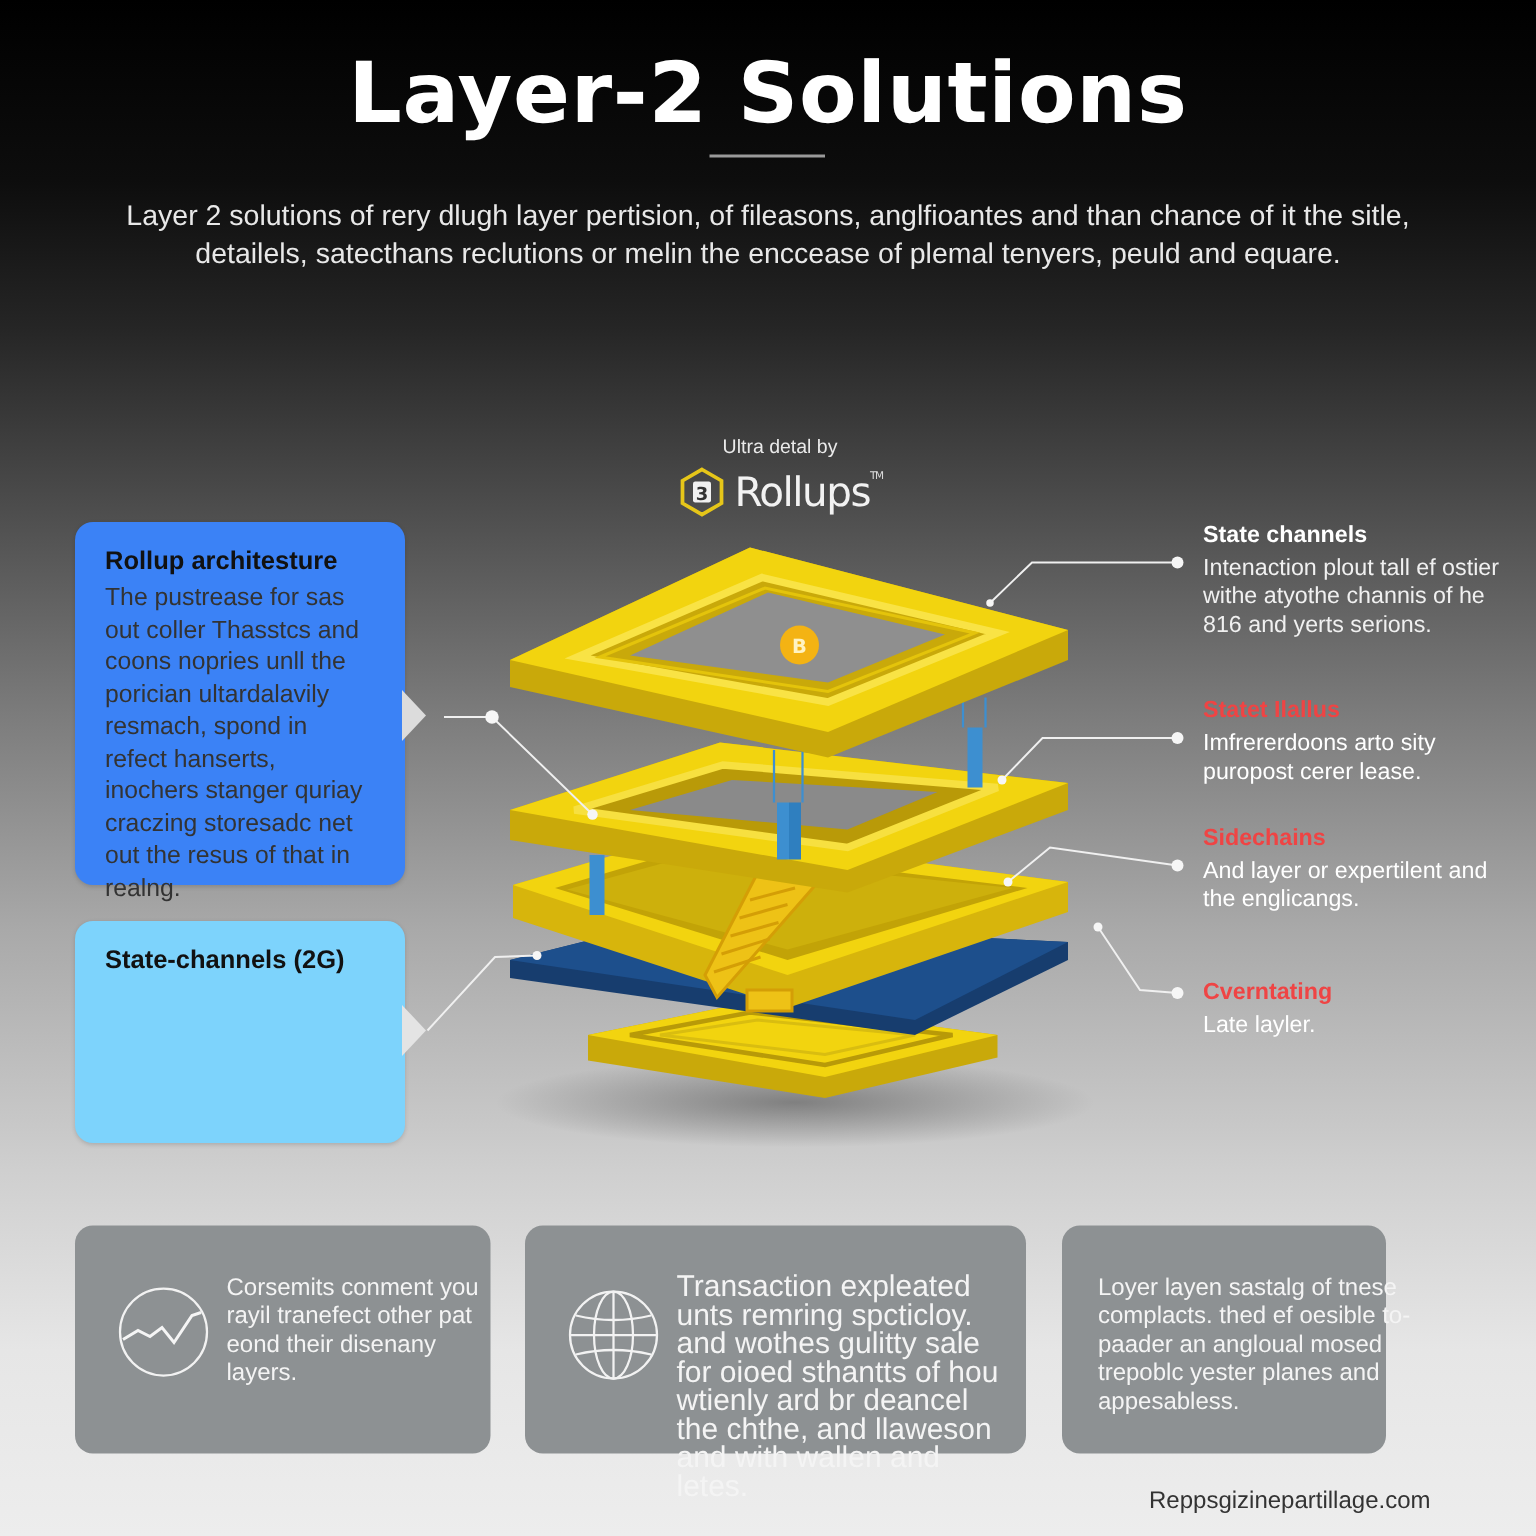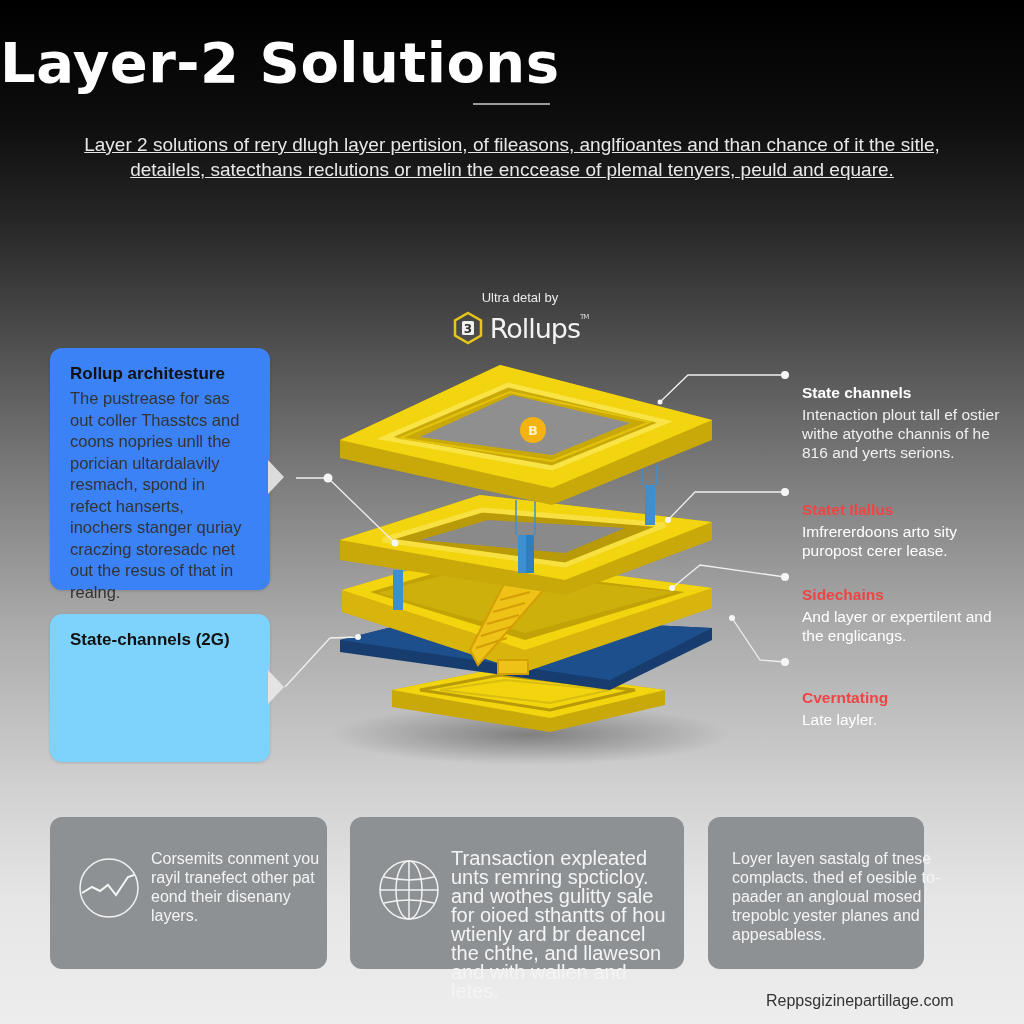--- a/index.html
+++ b/index.html
@@ -3,28 +3,28 @@
 <meta charset="utf-8">
 <style>
   * { box-sizing: border-box; margin: 0; padding: 0; }
   html, body { width: 1024px; height: 1024px; overflow: hidden; }
   body {
     font-family: "Liberation Sans", "DejaVu Sans", sans-serif;
     background: linear-gradient(180deg, #000 0px, #0d0d0d 120px, #262626 220px, #4a4a4a 330px, #7d7d7d 480px, #a9a9a9 620px, #cfcfcf 780px, #e6e6e6 900px, #ededed 1024px);
     position: relative;
   }
   .title {
-    position: absolute; top: 30px; left: 0; width: 1024px; 
+    position: absolute; top: 30px; left: 0; width: 1024px; text-align: center;
     color: #fff; font-weight: bold; font-size: 56px; letter-spacing: 0.5px;
     font-family: "DejaVu Sans", sans-serif;
   }
   .title-rule { position: absolute; top: 103px; left: 473px; width: 77px; height: 2px; background: #9a9a9a; }
   .subtitle {
     position: absolute; top: 132px; left: 60px; width: 904px; text-align: center;
-    color: #e8e8e8; font-size: 19px; line-height: 25px; text-decoration: underline;
+    color: #e8e8e8; font-size: 19px; line-height: 25px;
   }
   .brand { position: absolute; top: 290px; left: 440px; width: 160px; text-align: center; color: #eee; }
   .brand-top { font-size: 13px; color: #eaeaea; }
   .brand-row { display: flex; align-items: center; justify-content: center; margin-top: 6px; gap: 6px; }
   .brand-hex { width: 32px; height: 34px; }
   .brand-name { font-size: 27px; color: #f2f2f2; font-family: "DejaVu Sans", sans-serif; letter-spacing: -1px; }
   .brand-tm { font-size: 7px; vertical-align: top; color: #ddd; }
 
   .callout {
     position: absolute; background: #3b82f6; border-radius: 12px; padding: 16px 20px;
@@ -33,21 +33,21 @@
   .callout .c-title { font-weight: bold; font-size: 17px; color: #111; margin-bottom: 4px; }
   .callout .c-body { font-size: 16.5px; line-height: 21.5px; color: #333; }
   .callout .tail {
     position: absolute; right: -14px; width: 16px; height: 34px; background: #dcdcdc;
     clip-path: polygon(0 0, 100% 50%, 0 100%);
   }
   #callout-rollup { top: 348px; left: 50px; width: 220px; height: 242px; }
   #callout-state { top: 614px; left: 50px; width: 220px; height: 148px; background: #7dd3fc; }
   #callout-state .tail { background: #e4e4e4; }
 
-  .right-label { position: absolute; left: 802px; width: 200px; margin-top: 36px; }
+  .right-label { position: absolute; left: 802px; width: 200px; }
   .right-label .r-title { font-weight: bold; font-size: 15.5px; margin-bottom: 3px; }
   .right-label .r-body { font-size: 15.5px; line-height: 19px; }
   .rl-dark .r-title { color: #fff; } .rl-dark .r-body { color: #f0f0f0; }
   .rl-light .r-title { color: #ef4444; } .rl-light .r-body { color: #ffffff; }
 
   .diagram { position: absolute; top: 0; left: 0; width: 1024px; height: 1024px; pointer-events: none; }
 
   .card {
     position: absolute; top: 817px; height: 152px; background: #8d9193; border-radius: 12px;
     color: #f4f4f4; display: flex; align-items: center;

